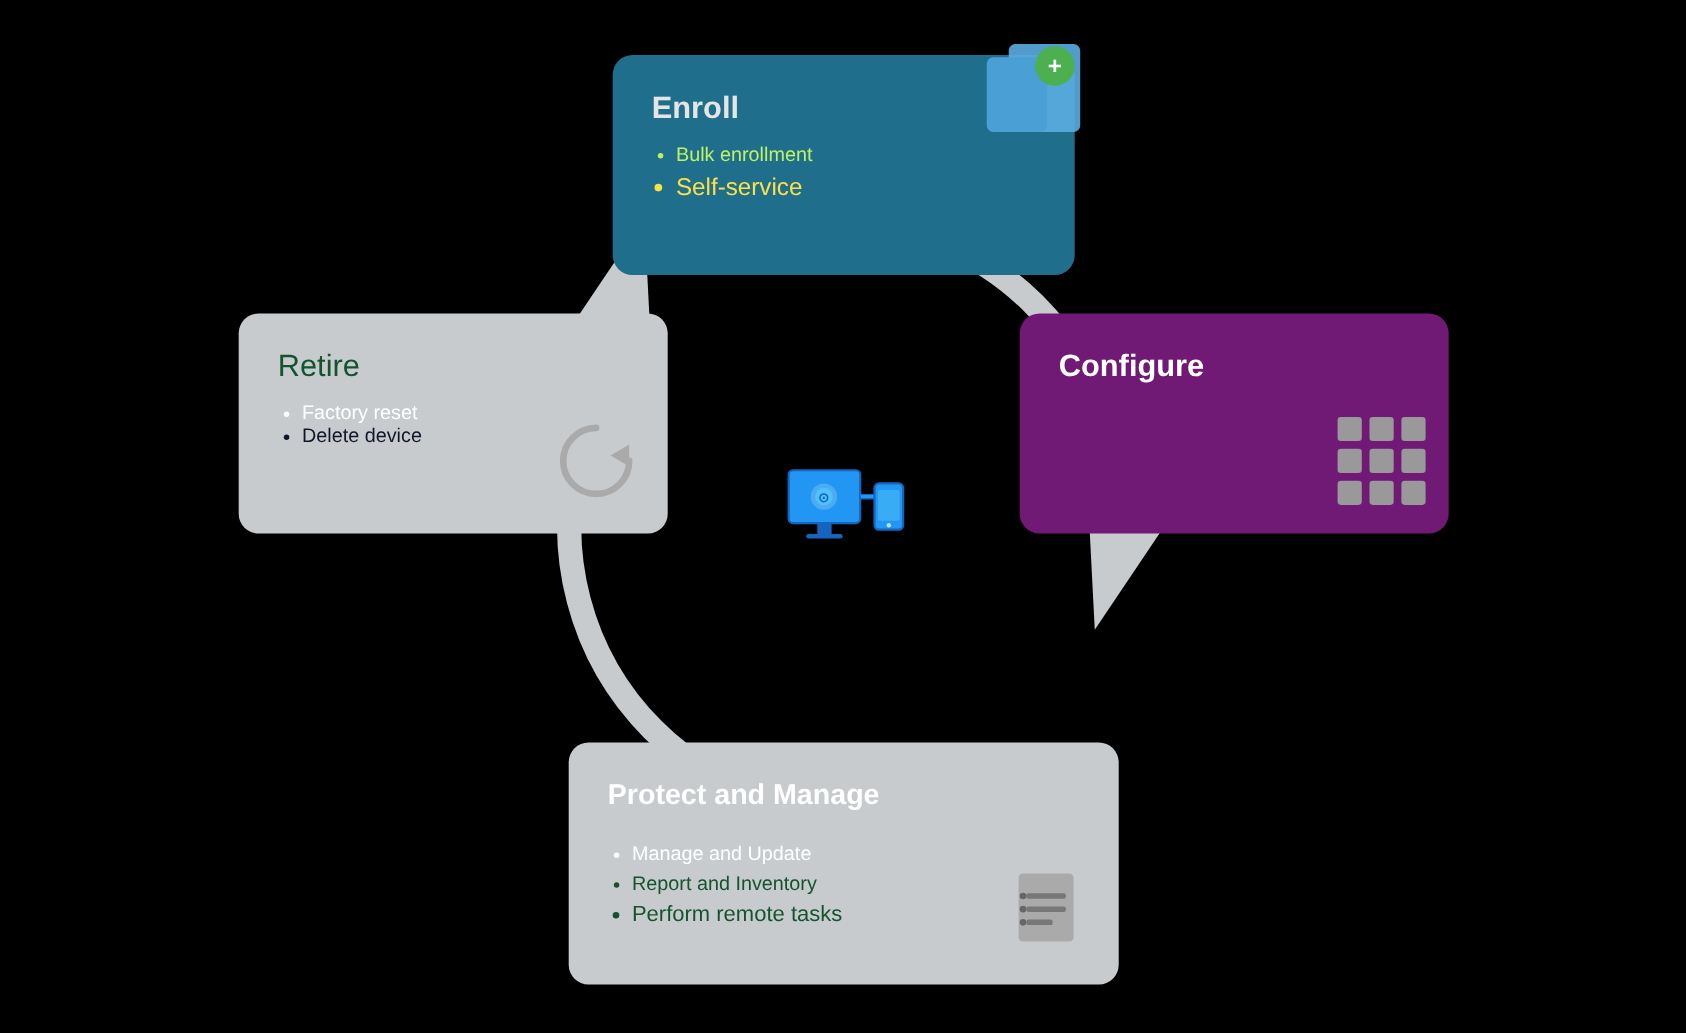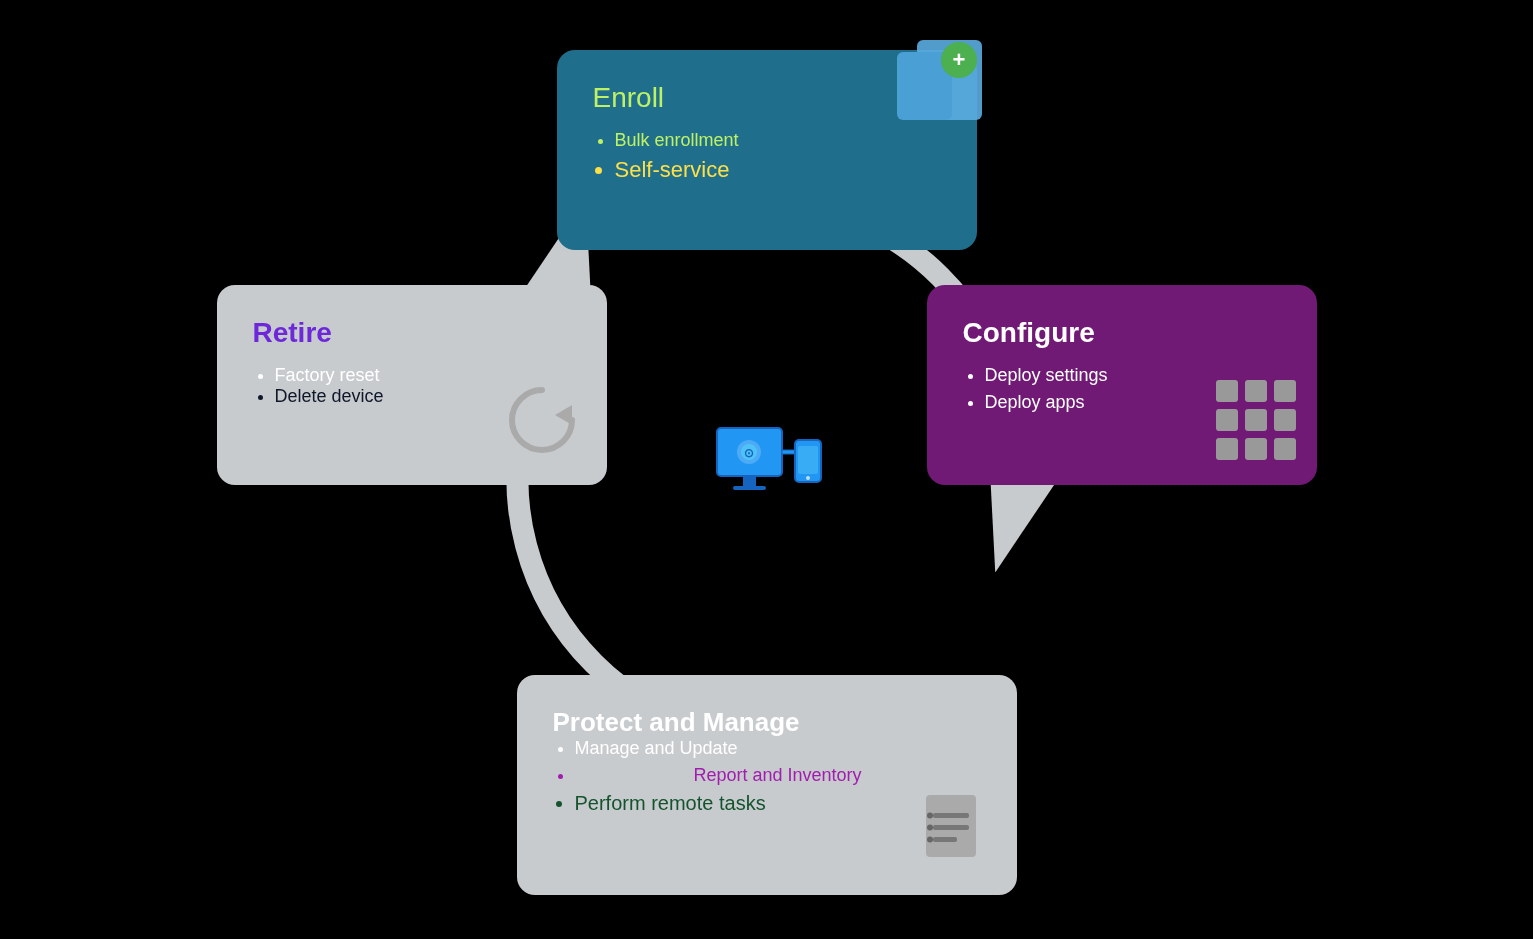--- a/index.html
+++ b/index.html
@@ -122,21 +122,21 @@
       <svg width="110" height="100" viewBox="0 0 110 100">
 
         <rect x="30" y="10" width="65" height="80" rx="6" fill="#5aade0" opacity="0.9"></rect>
 
         <rect x="10" y="22" width="55" height="68" rx="6" fill="#4a9fd4"></rect>
 
         <circle cx="72" cy="30" r="18" fill="#4caf50"></circle>
         <text x="72" y="37" text-anchor="middle" fill="white" font-size="22" font-weight="bold">+</text>
       </svg>
     </div>
-    <div class="card-title" style="color:#bef264; font-size:28px; font-weight:400; margin-bottom:16px;">Enroll</div>
+    <div class="card-title" style="color:#e5e5e5; font-size:28px; font-weight:700; margin-bottom:16px;">Enroll</div>
     <ul style="list-style:disc; padding-left:22px;">
       <li style="font-size:18px; color:#bef264; margin-bottom:6px;">Bulk enrollment</li>
       <li style="font-size:22px; color:#fde047;">Self-service</li>
     </ul>
   </div>
 
   <div class="card card-configure" style="position:absolute; top:255px; right:0px; background:#701a75; width:390px; border-radius:18px; padding:32px 36px; min-height:200px;">
 
     <div style="position:absolute; bottom:16px; right:16px;">
       <svg width="90" height="90" viewBox="0 0 90 90">
@@ -146,35 +146,31 @@
         <rect x="63" y="5" width="22" height="22" rx="3" fill="#999"></rect>
         <rect x="5" y="34" width="22" height="22" rx="3" fill="#999"></rect>
         <rect x="34" y="34" width="22" height="22" rx="3" fill="#999"></rect>
         <rect x="63" y="34" width="22" height="22" rx="3" fill="#999"></rect>
         <rect x="5" y="63" width="22" height="22" rx="3" fill="#999"></rect>
         <rect x="34" y="63" width="22" height="22" rx="3" fill="#999"></rect>
         <rect x="63" y="63" width="22" height="22" rx="3" fill="#999"></rect>
       </svg>
     </div>
     <div class="card-title" style="color:#fff; font-size:28px; font-weight:700; margin-bottom:16px;">Configure</div>
-    <ul style="list-style:disc; padding-left:22px;">
-      <li style="font-size:18px; color:#fff; margin-bottom:6px;">Deploy settings</li>
-      <li style="font-size:18px; color:#fff;">Deploy apps</li>
-    </ul>
   </div>
 
   <div class="card card-retire" style="position:absolute; top:255px; left:0px; background:#c8cbce; width:390px; border-radius:18px; padding:32px 36px; min-height:200px;">
 
     <div style="position:absolute; bottom:16px; right:20px;">
       <svg width="90" height="90" viewBox="0 0 90 90">
         <path d="M 45 15 A 30 30 0 1 0 75 45" stroke="#aaa" stroke-width="6" fill="none" stroke-linecap="round"></path>
         <polygon points="75,30 75,50 58,40" fill="#aaa"></polygon>
       </svg>
     </div>
-    <div class="card-title" style="color:#6d28d9; font-size:28px; font-weight:700; margin-bottom:16px;">Retire</div>
+    <div class="card-title" style="color:#14532d; font-size:28px; font-weight:400; margin-bottom:16px;">Retire</div>
     <ul style="list-style:disc; padding-left:22px;">
       <li style="font-size:18px; color:#fff; margin-bottom:0;">Factory reset</li>
       <li style="font-size:18px; color:#0f172a;">Delete device</li>
     </ul>
   </div>
 
   <div class="card card-protect" style="position:absolute; bottom:15px; left:50%; transform:translateX(-50%); background:#c8cbce; width:500px; border-radius:18px; padding:32px 36px; min-height:220px;">
 
     <div style="position:absolute; bottom:16px; right:16px;">
       <svg width="90" height="90" viewBox="0 0 90 90">
@@ -183,24 +179,24 @@
 
         <rect x="22" y="28" width="36" height="5" rx="2" fill="#777"></rect>
         <rect x="22" y="40" width="36" height="5" rx="2" fill="#777"></rect>
         <rect x="22" y="52" width="24" height="5" rx="2" fill="#777"></rect>
 
         <circle cx="19" cy="30.5" r="3" fill="#666"></circle>
         <circle cx="19" cy="42.5" r="3" fill="#666"></circle>
         <circle cx="19" cy="54.5" r="3" fill="#666"></circle>
       </svg>
     </div>
-    <div class="card-title" style="color:#fff; font-size:26px; font-weight:700; margin-bottom:0;">Protect and Manage</div>
+    <div class="card-title" style="color:#fff; font-size:26px; font-weight:700; margin-bottom:28px;">Protect and Manage</div>
     <ul style="list-style:disc; padding-left:22px;">
       <li style="font-size:18px; color:#fff; margin-bottom:6px;">Manage and Update</li>
-      <li style="font-size:18px; color:#a21caf; margin-bottom:6px;text-align:center;">Report and Inventory</li>
+      <li style="font-size:18px; color:#14532d; margin-bottom:6px;">Report and Inventory</li>
       <li style="font-size:20px; color:#14532d;">Perform remote tasks</li>
     </ul>
   </div>
 
   <div style="position:absolute; top:50%; left:50%; transform:translate(-50%, -50%);">
     <svg width="120" height="100" viewBox="0 0 120 100">
 
       <rect x="10" y="10" width="65" height="48" rx="4" fill="#2196f3"></rect>
       <rect x="10" y="10" width="65" height="48" rx="4" fill="none" stroke="#1565c0" stroke-width="2"></rect>
 

